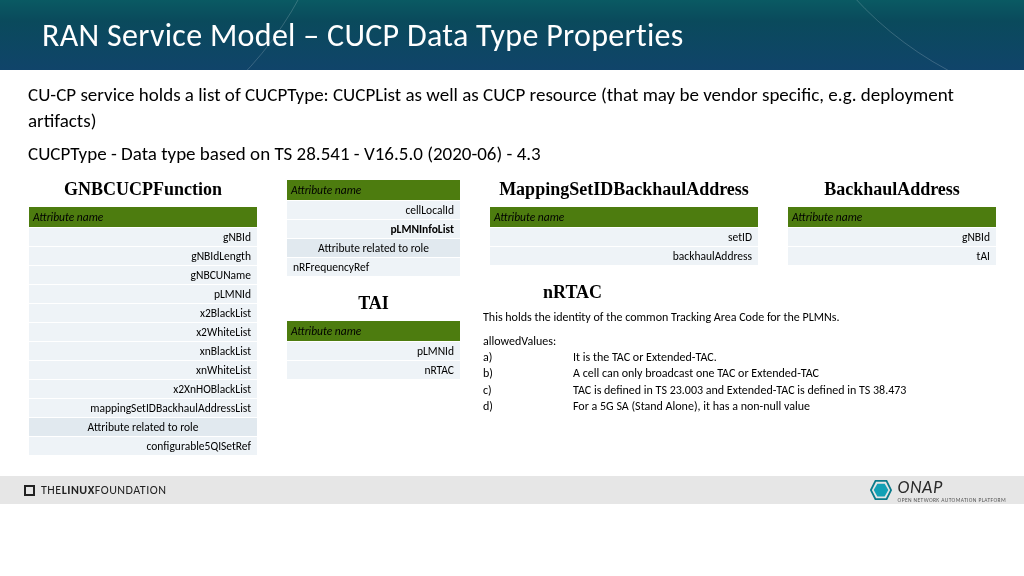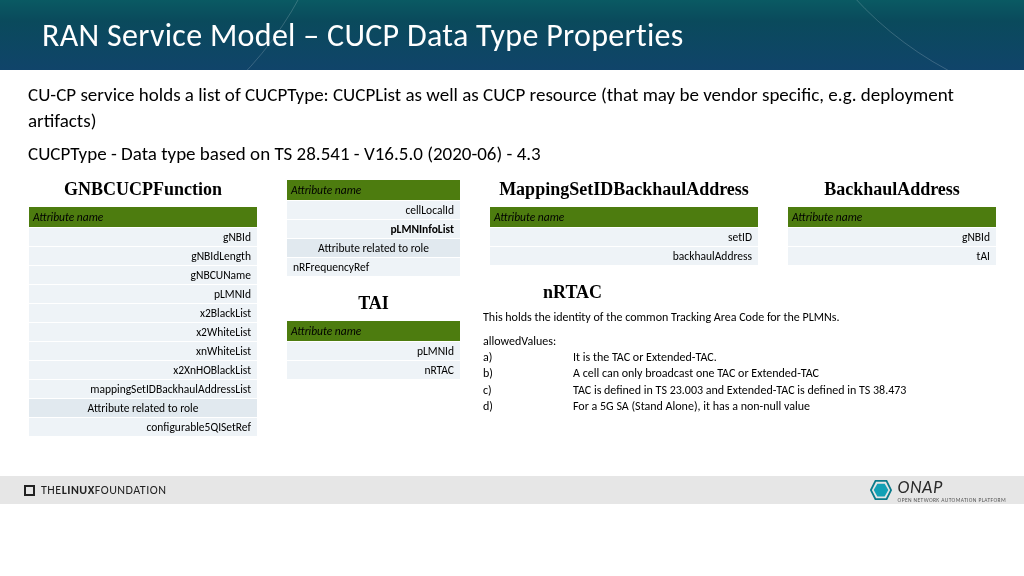--- a/index.html
+++ b/index.html
@@ -78,20 +78,23 @@
           <tr>
                 <td>pLMNId</td>
               </tr>
           <tr>
                 <td>x2BlackList</td>
               </tr>
           <tr>
                 <td>x2WhiteList</td>
               </tr>
           <tr>
+                <td>xnBlackList</td>
+              </tr>
+          <tr>
                 <td>xnWhiteList</td>
               </tr>
           <tr>
                 <td>x2XnHOBlackList</td>
               </tr>
           <tr>
                 <td>mappingSetIDBackhaulAddressList</td>
               </tr>
           <tr>
                 <td class="sub">Attribute related to role</td>

